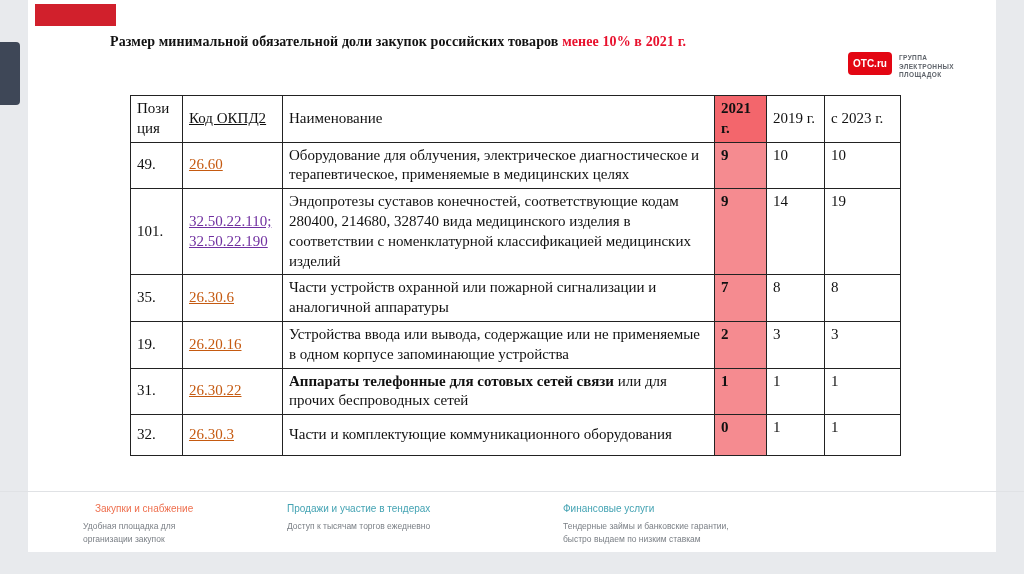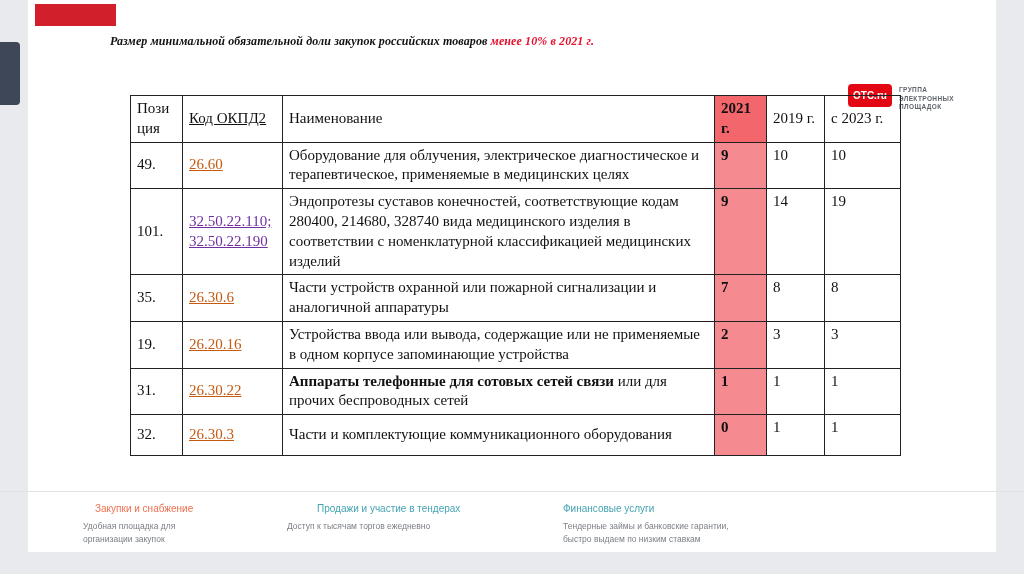--- a/index.html
+++ b/index.html
@@ -9,24 +9,24 @@
     font-family:"Liberation Serif",serif;
   }
   .slide{
     position:absolute;left:28px;top:0;width:968px;height:552px;
     background:#ffffff;
   }
   .red-flag{position:absolute;left:7px;top:4px;width:81px;height:22px;background:#d1202c;}
   .side-tab{position:absolute;left:0;top:42px;width:20px;height:63px;background:#3e4757;border-radius:0 4px 4px 0;}
   .title{
     position:absolute;left:82px;top:34px;width:800px;
-    font-size:12px;font-weight:bold;color:#121212;letter-spacing:.1px;font-style:italic;
+    font-size:14px;font-weight:bold;color:#121212;letter-spacing:.1px;
   }
   .title .red{color:#e8112d;}
-  .logo{position:absolute;left:820px;top:52px;display:flex;gap:7px;align-items:flex-start;margin-top:32px;}
+  .logo{position:absolute;left:820px;top:52px;display:flex;gap:7px;align-items:flex-start;}
   .logo-box{
     background:#e30613;color:#fff;font-family:"Liberation Sans",sans-serif;
     font-weight:bold;font-size:10px;padding:6px 5px;border-radius:4px;white-space:nowrap;
   }
   .logo-caption{
     font-family:"Liberation Sans",sans-serif;font-size:6.5px;font-weight:bold;
     color:#5f646b;line-height:8.5px;letter-spacing:.4px;padding-top:2px;
   }
   .tbl-wrap{position:absolute;left:102px;top:95px;}
   table{border-collapse:collapse;table-layout:fixed;width:770px;font-size:15px;color:#111;}
@@ -147,21 +147,21 @@
     </table>
   </div>
 
   <div class="footer">
       <div class="f-col f-col-0">
         <div class="f-head" style="color: rgb(238, 111, 78); margin-left: 12px;">Закупки и снабжение</div>
         <div class="f-line">Удобная площадка для</div>
         <div class="f-line">организации закупок</div>
       </div>
       <div class="f-col f-col-1">
-        <div class="f-head" style="color: rgb(68, 163, 179); margin-left: 30px;">Продажи и участие в тендерах</div>
+        <div class="f-head" style="color: rgb(68, 163, 179);">Продажи и участие в тендерах</div>
         <div class="f-line">Доступ к тысячам торгов ежедневно</div>
       </div>
       <div class="f-col f-col-2">
         <div class="f-head" style="color: rgb(68, 163, 179);">Финансовые услуги</div>
         <div class="f-line">Тендерные займы и банковские гарантии,</div>
         <div class="f-line">быстро выдаем по низким ставкам</div>
       </div>
     </div>
 </div>
 

